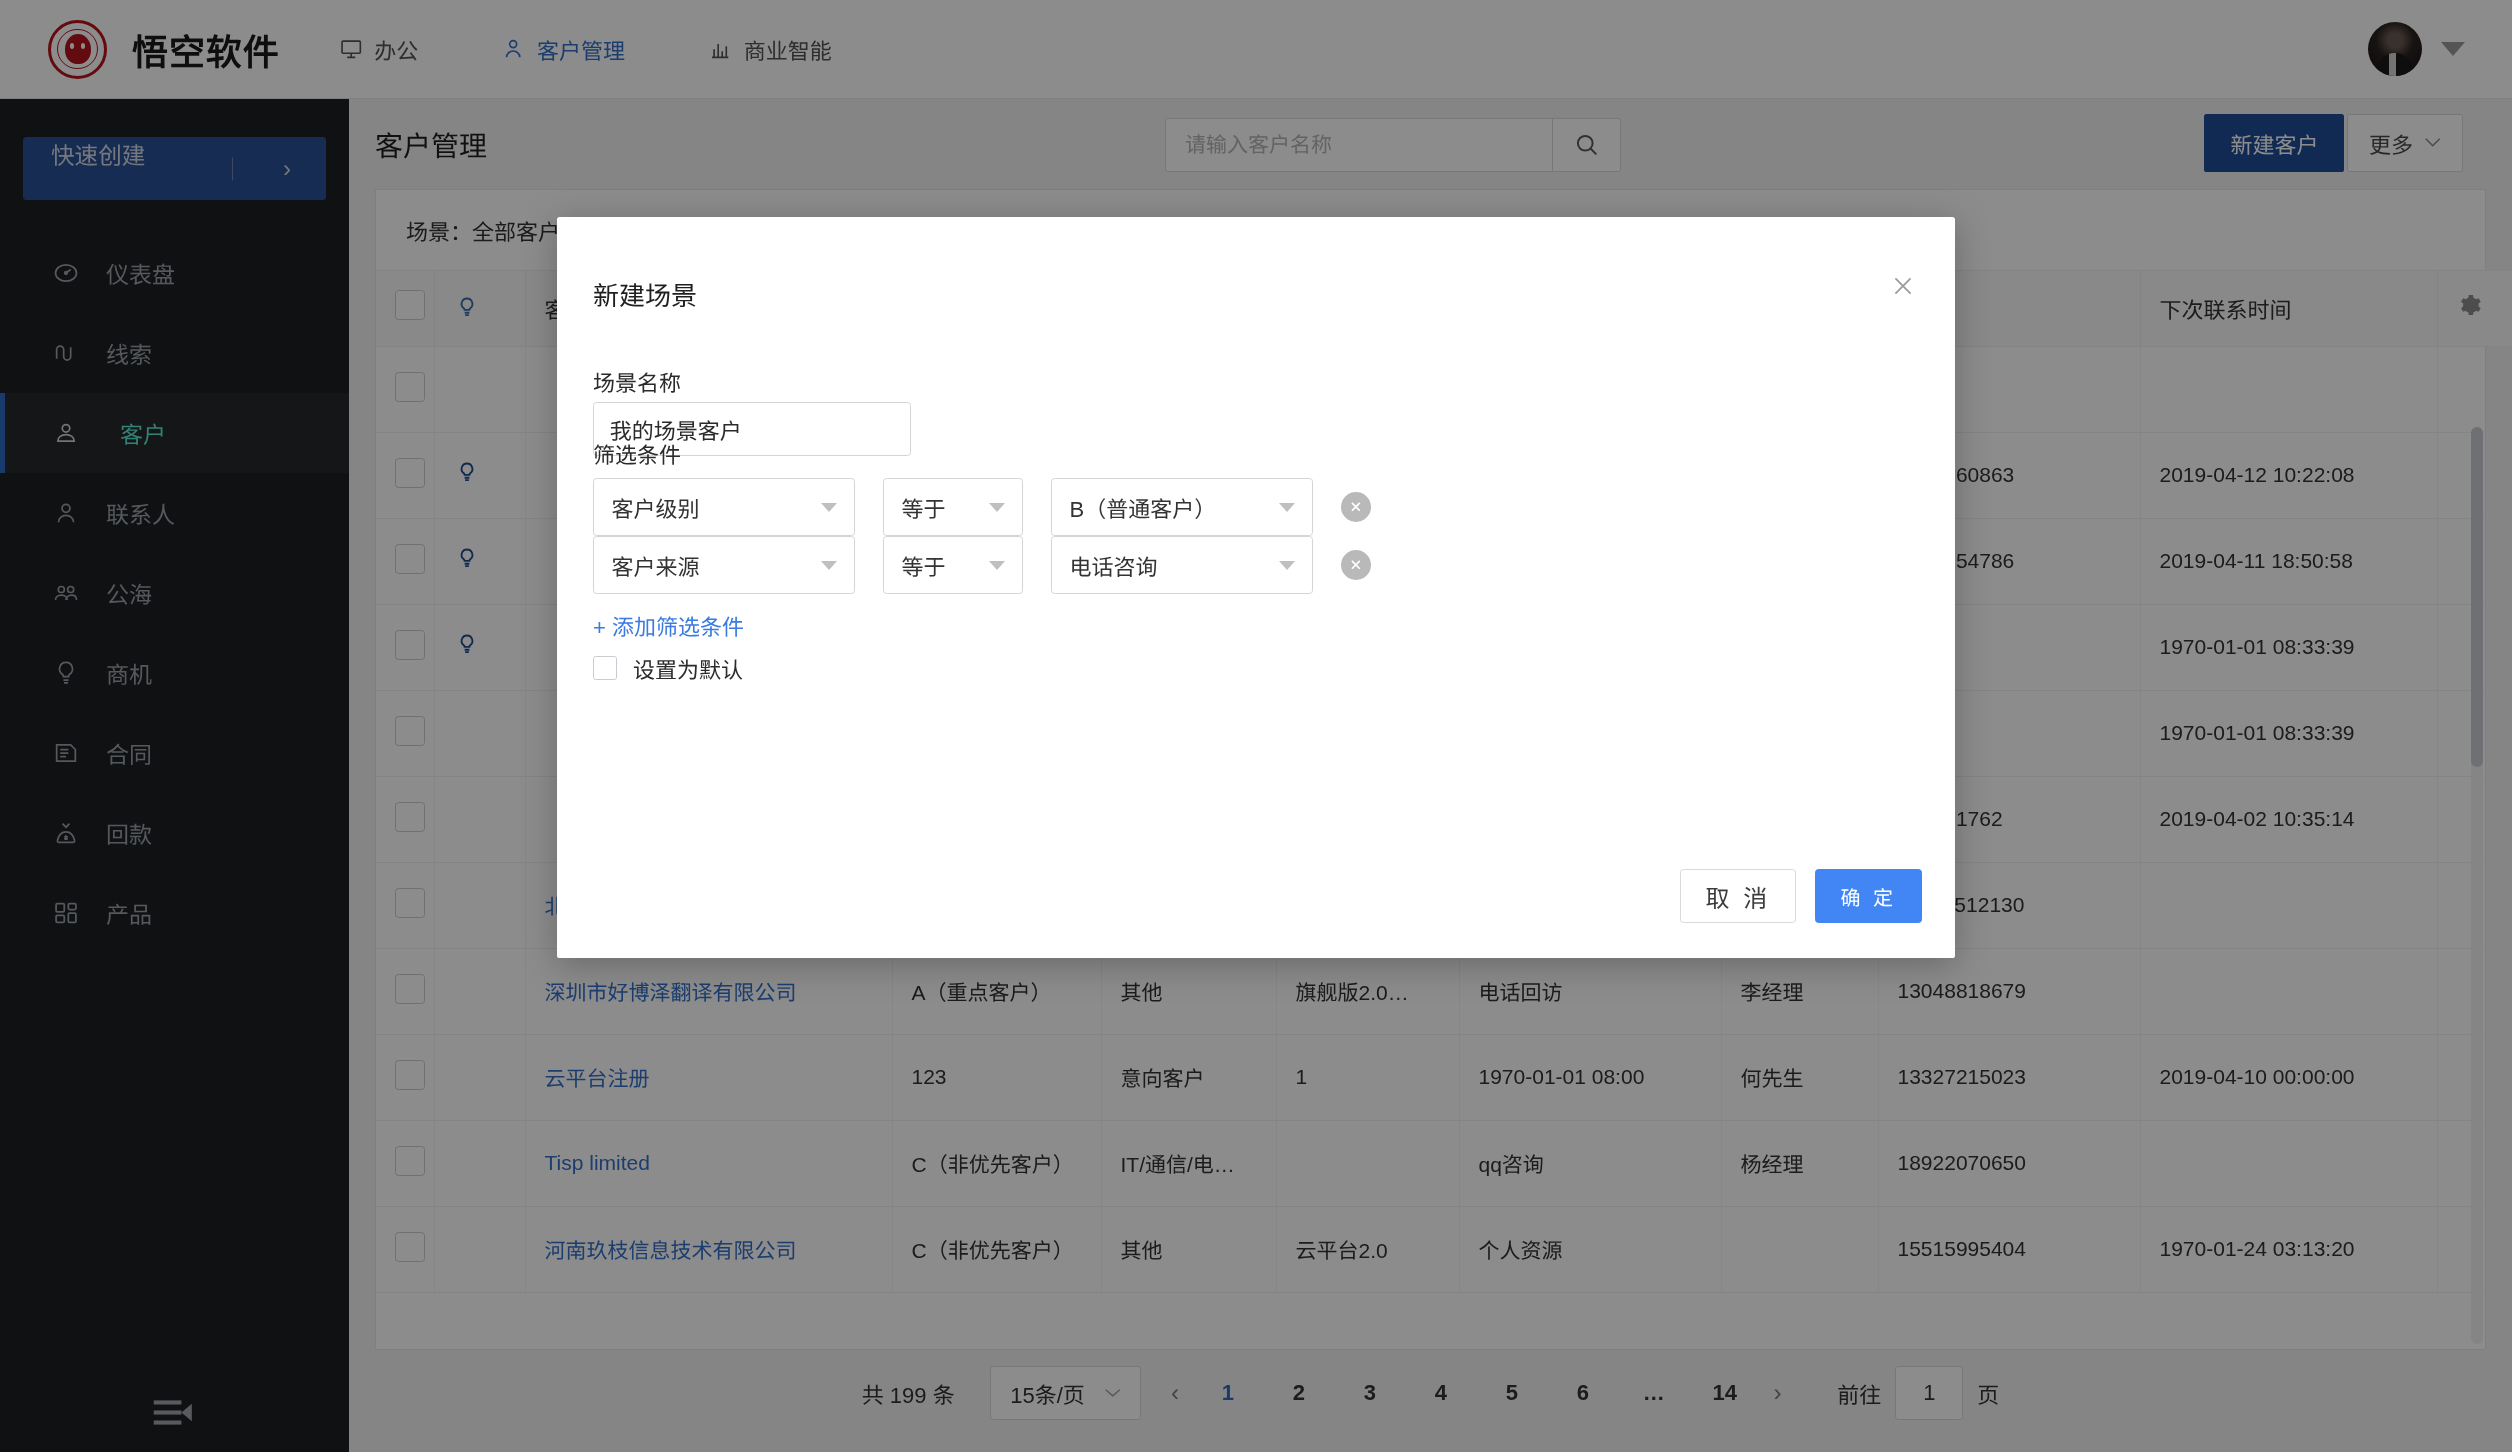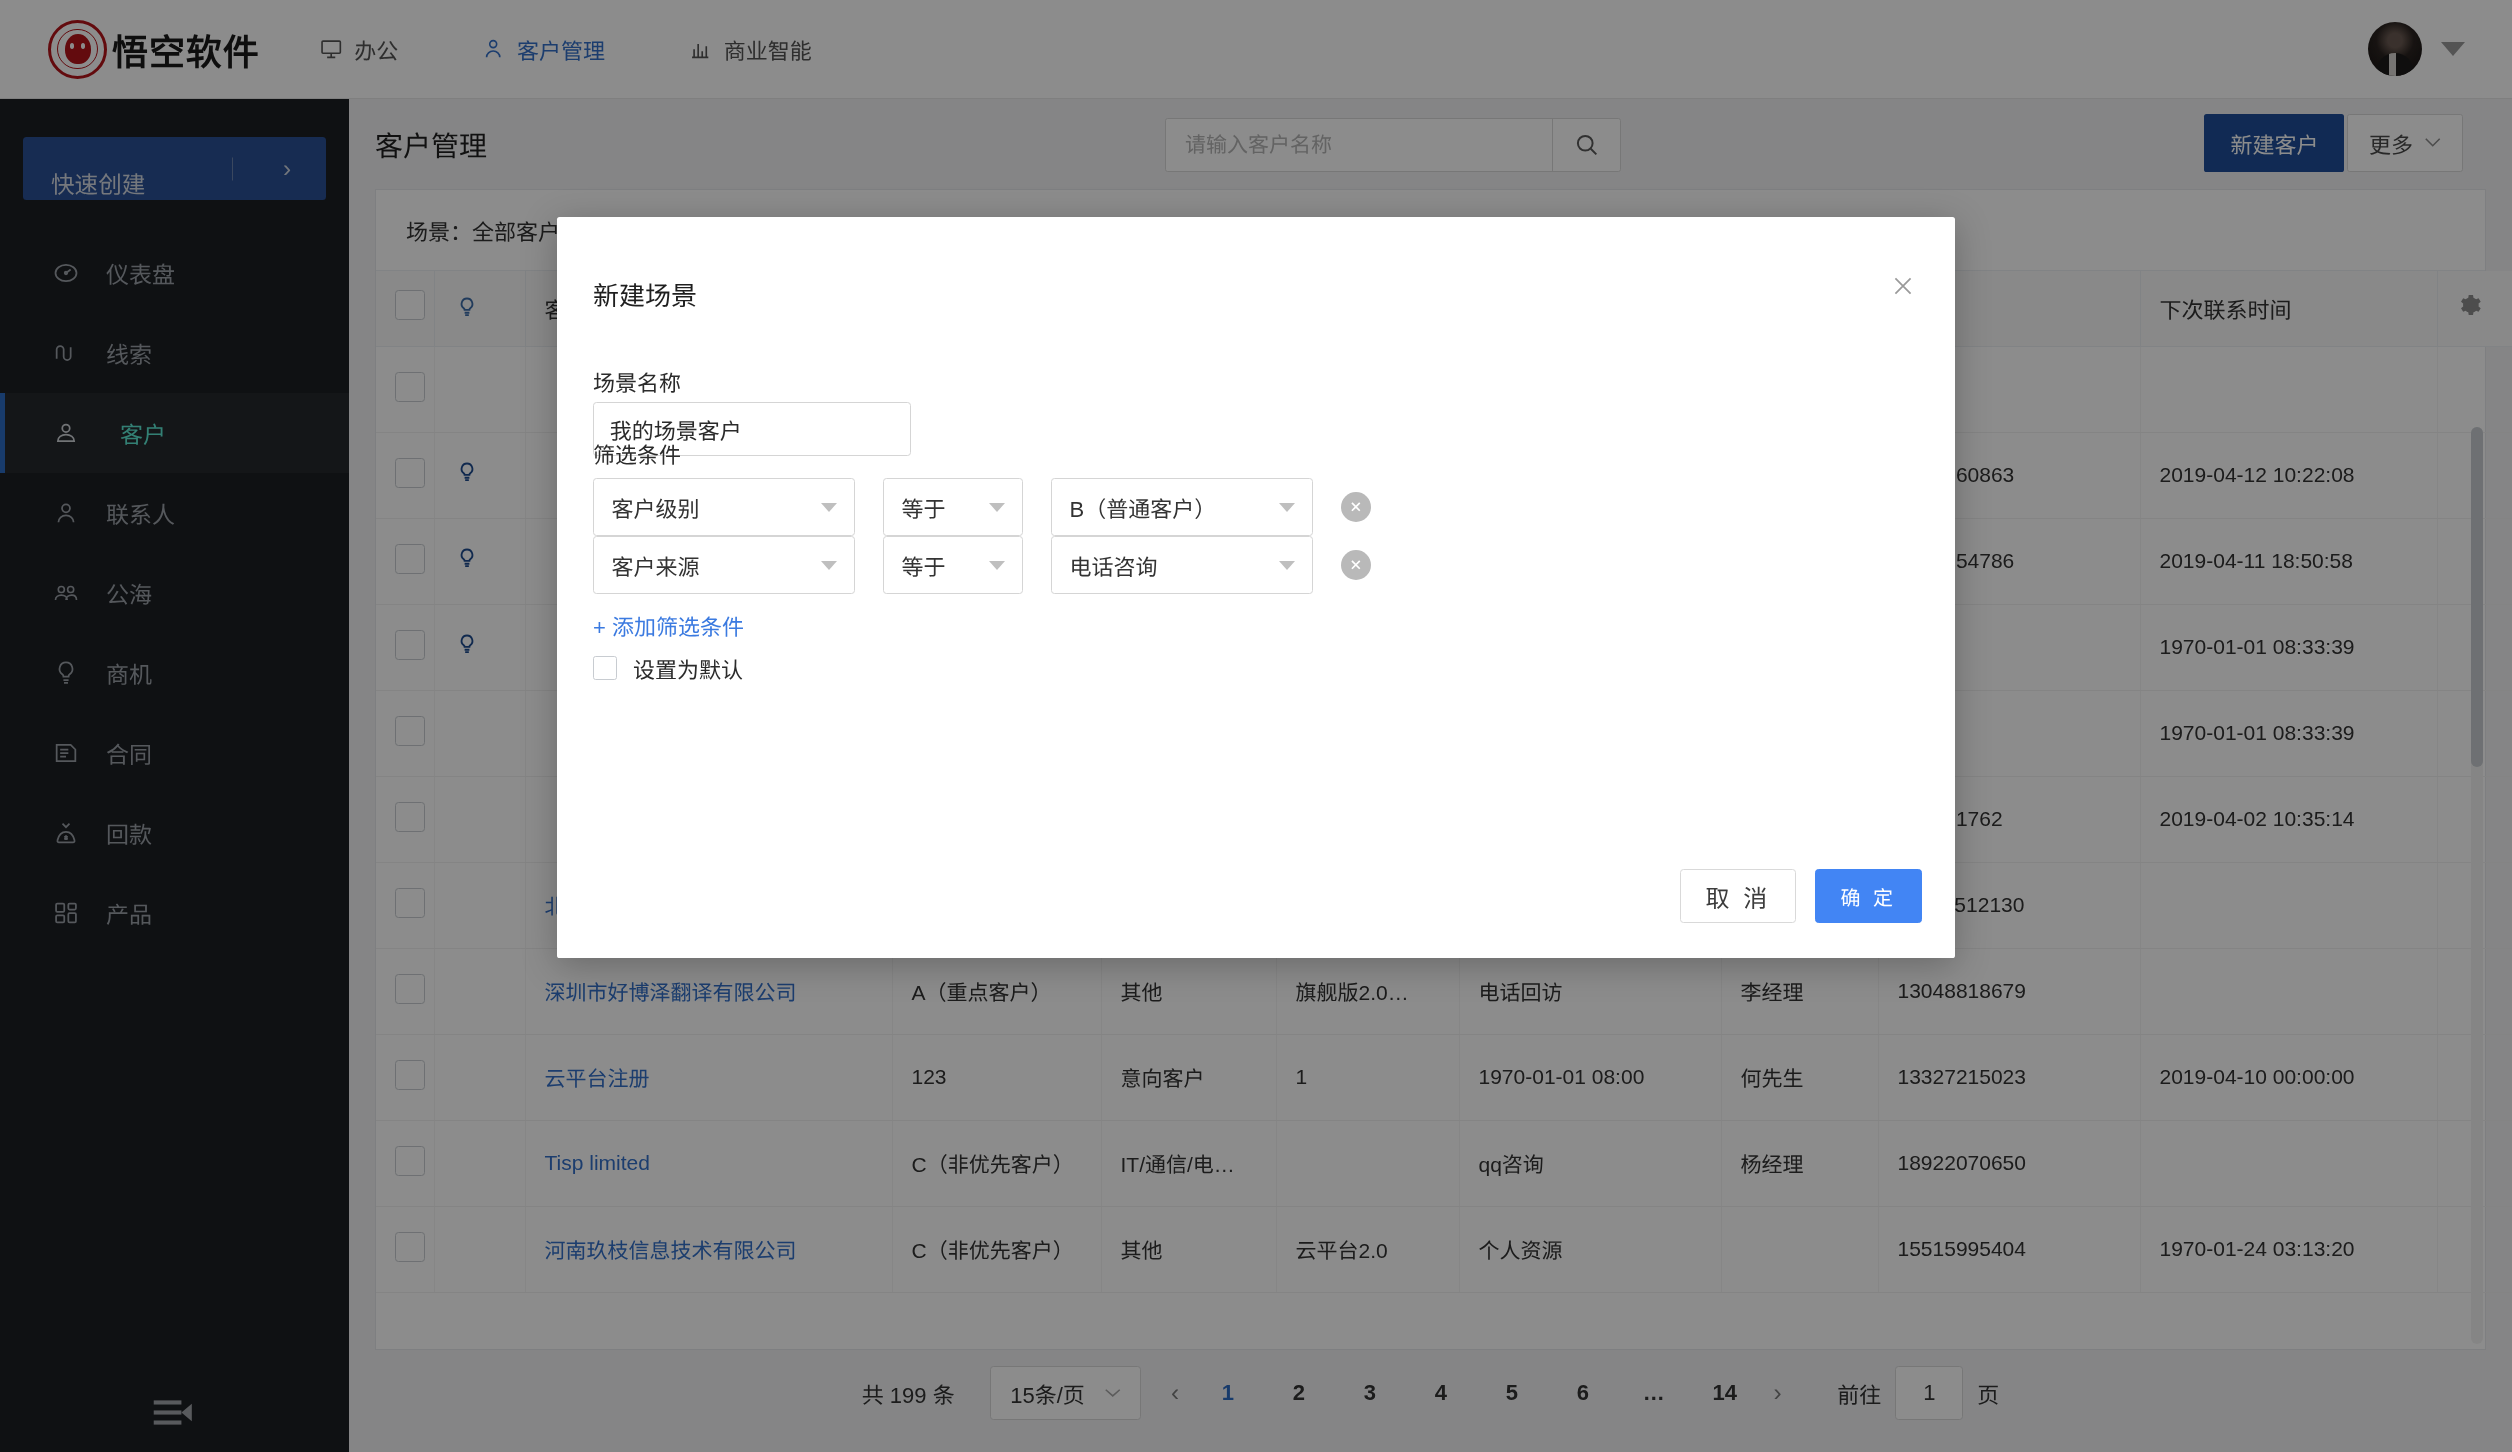--- a/index.html
+++ b/index.html
@@ -26,21 +26,21 @@
   .topbar {
     position: absolute; top: 0; left: 0;
     width: 2512px; height: 99px;
     background: #ffffff;
     display: flex; align-items: center;
     border-bottom: 0.9px solid #e8e8e8;
   }
   .brand {
     display: flex; align-items: center;
     margin-left: 48px;
-    gap: 5px;
+    gap: 25px;
   }
   .logo-mark {
     width: 59px; height: 59px; border-radius: 50%;
     background: #ffffff;
     border: 3.5px solid #b4141a;
     display: flex; align-items: center; justify-content: center;
     position: relative;
   }
   .logo-mark::before {
     content: "";
@@ -103,21 +103,21 @@
   .sidebar {
     position: absolute; top: 99px; left: 0;
     width: 349px; height: 1354px;
     background: #1c1f23;
   }
   .quick-create {
     margin: 38px 23px 0 23px;
     height: 63px;
     background: #2a5196;
     border-radius: 3.5px;
-    display: flex; align-items: flex-end;
+    display: flex; align-items: flex-start;
     color: #d6dbe3; font-size: 23.6px;
     cursor: pointer;
     position: relative;
   }
   .quick-create .qc-label { margin-left: 28px; }
   .quick-create .qc-div {
     position: absolute; right: 93px; top: 50%; transform: translateY(-50%);
     width: 0.9px; height: 23px; background: #6c84ad;
   }
   .quick-create .qc-arrow {

